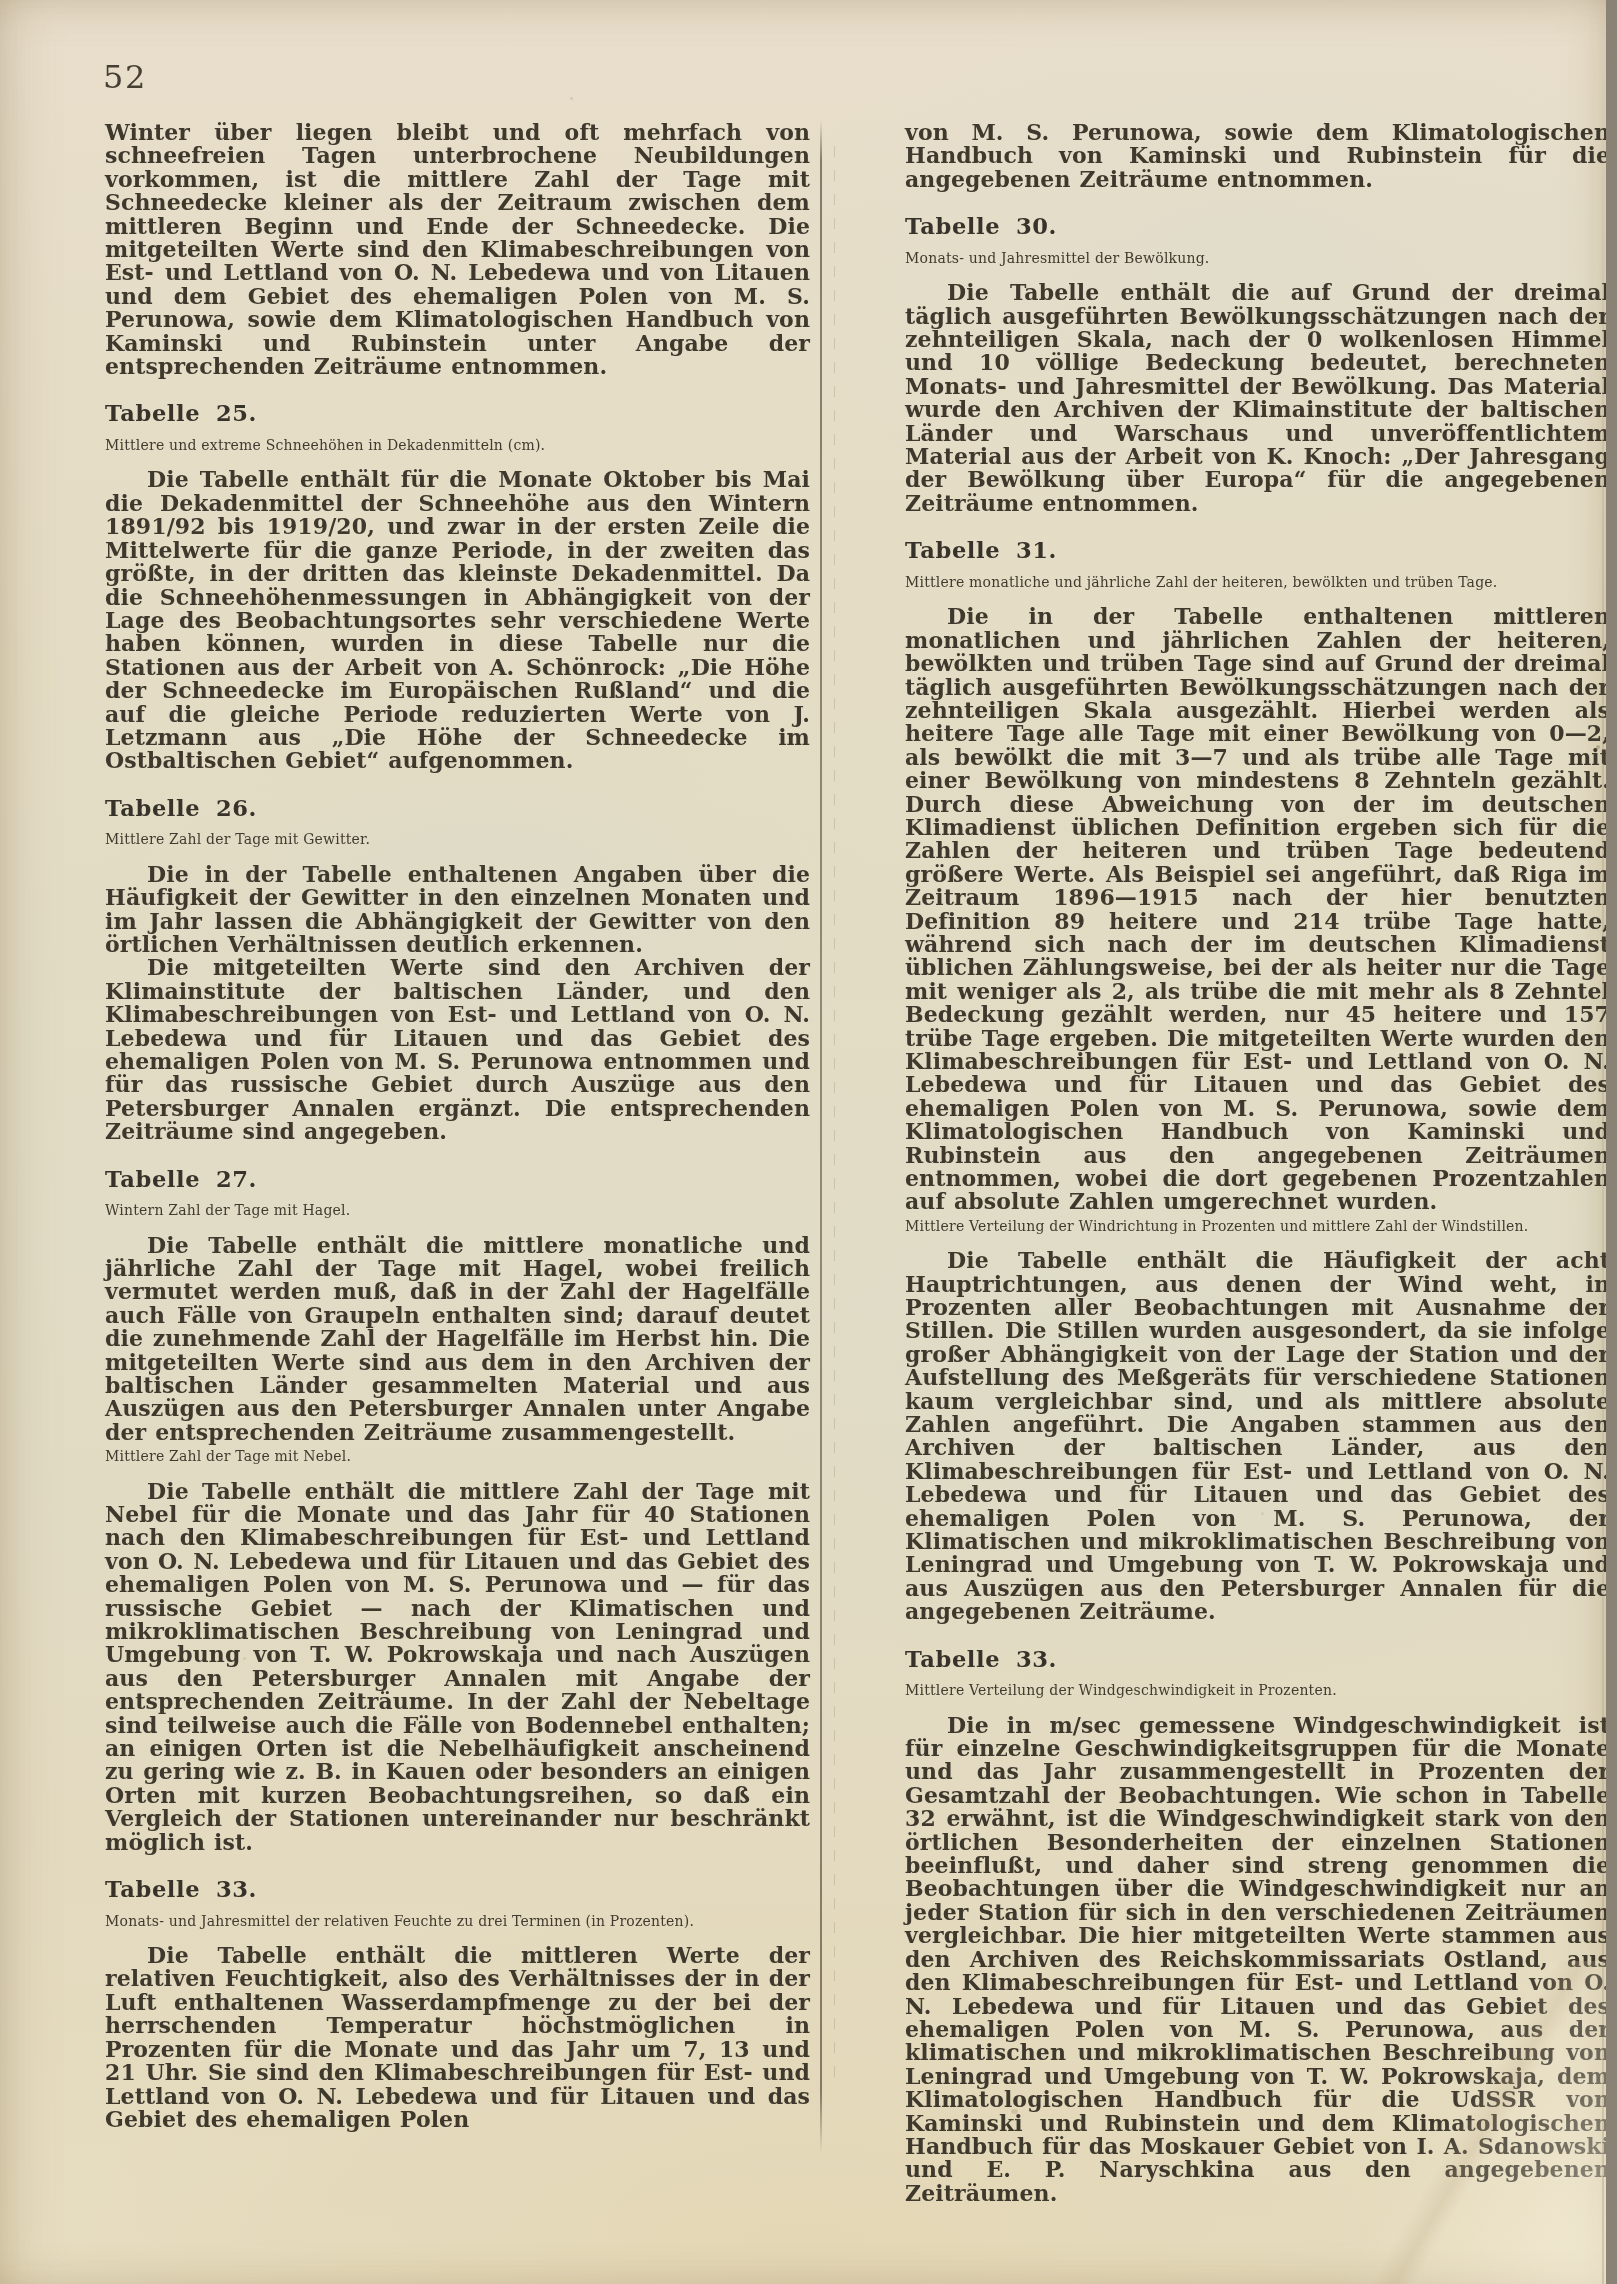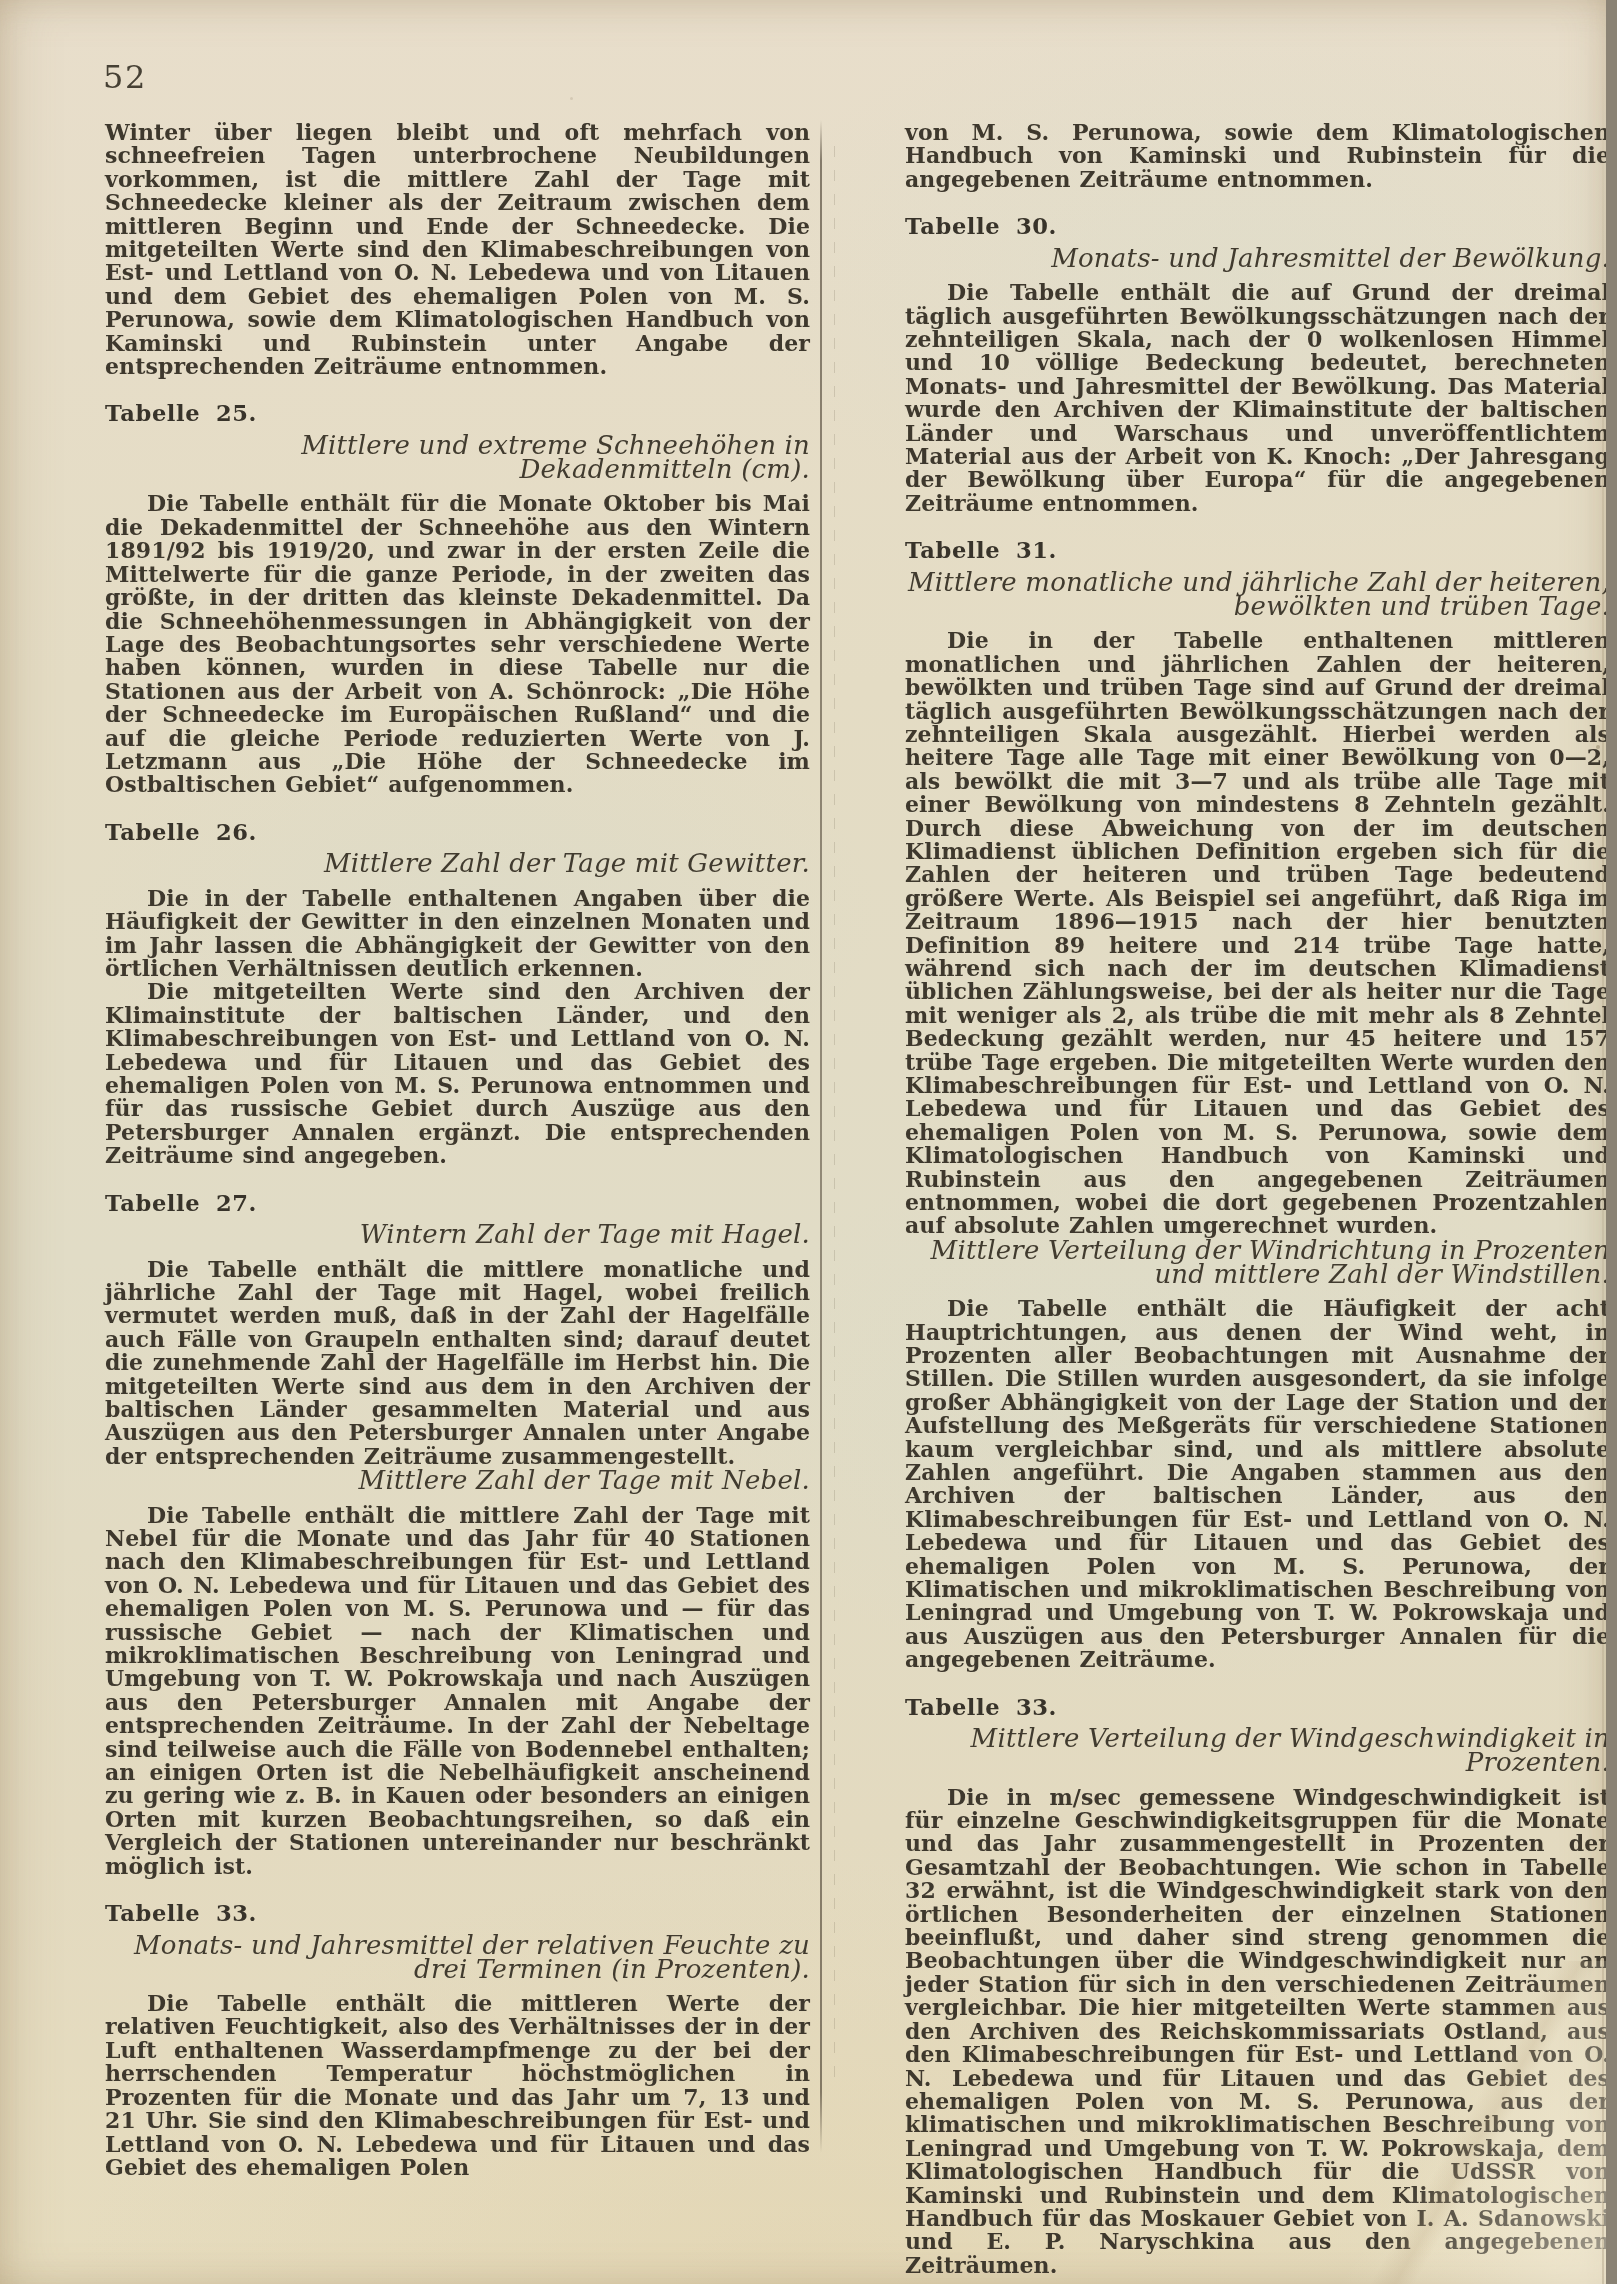--- a/index.html
+++ b/index.html
@@ -79,24 +79,23 @@
     font-size: 22.6px;
     line-height: 23.4px;
     font-weight: bold;
     letter-spacing: 0.6px;
     word-spacing: 7.3px;
     text-indent: 0;
     color: #38332a;
   }
   .table-section .subtitle {
     margin: 0 0 11.3px;
-    font-size: 26px;
+    font-size: 14px;
     line-height: 24px;
-    font-style: italic;
-    text-align: right;
+    text-align: left;
     text-indent: 0;
     letter-spacing: 0.2px;
     color: #413b2f;
   }
   .speck {
     position: absolute;
     border-radius: 50%;
     background: rgba(110,92,62,0.35);
   }
   .fold-shadow {

